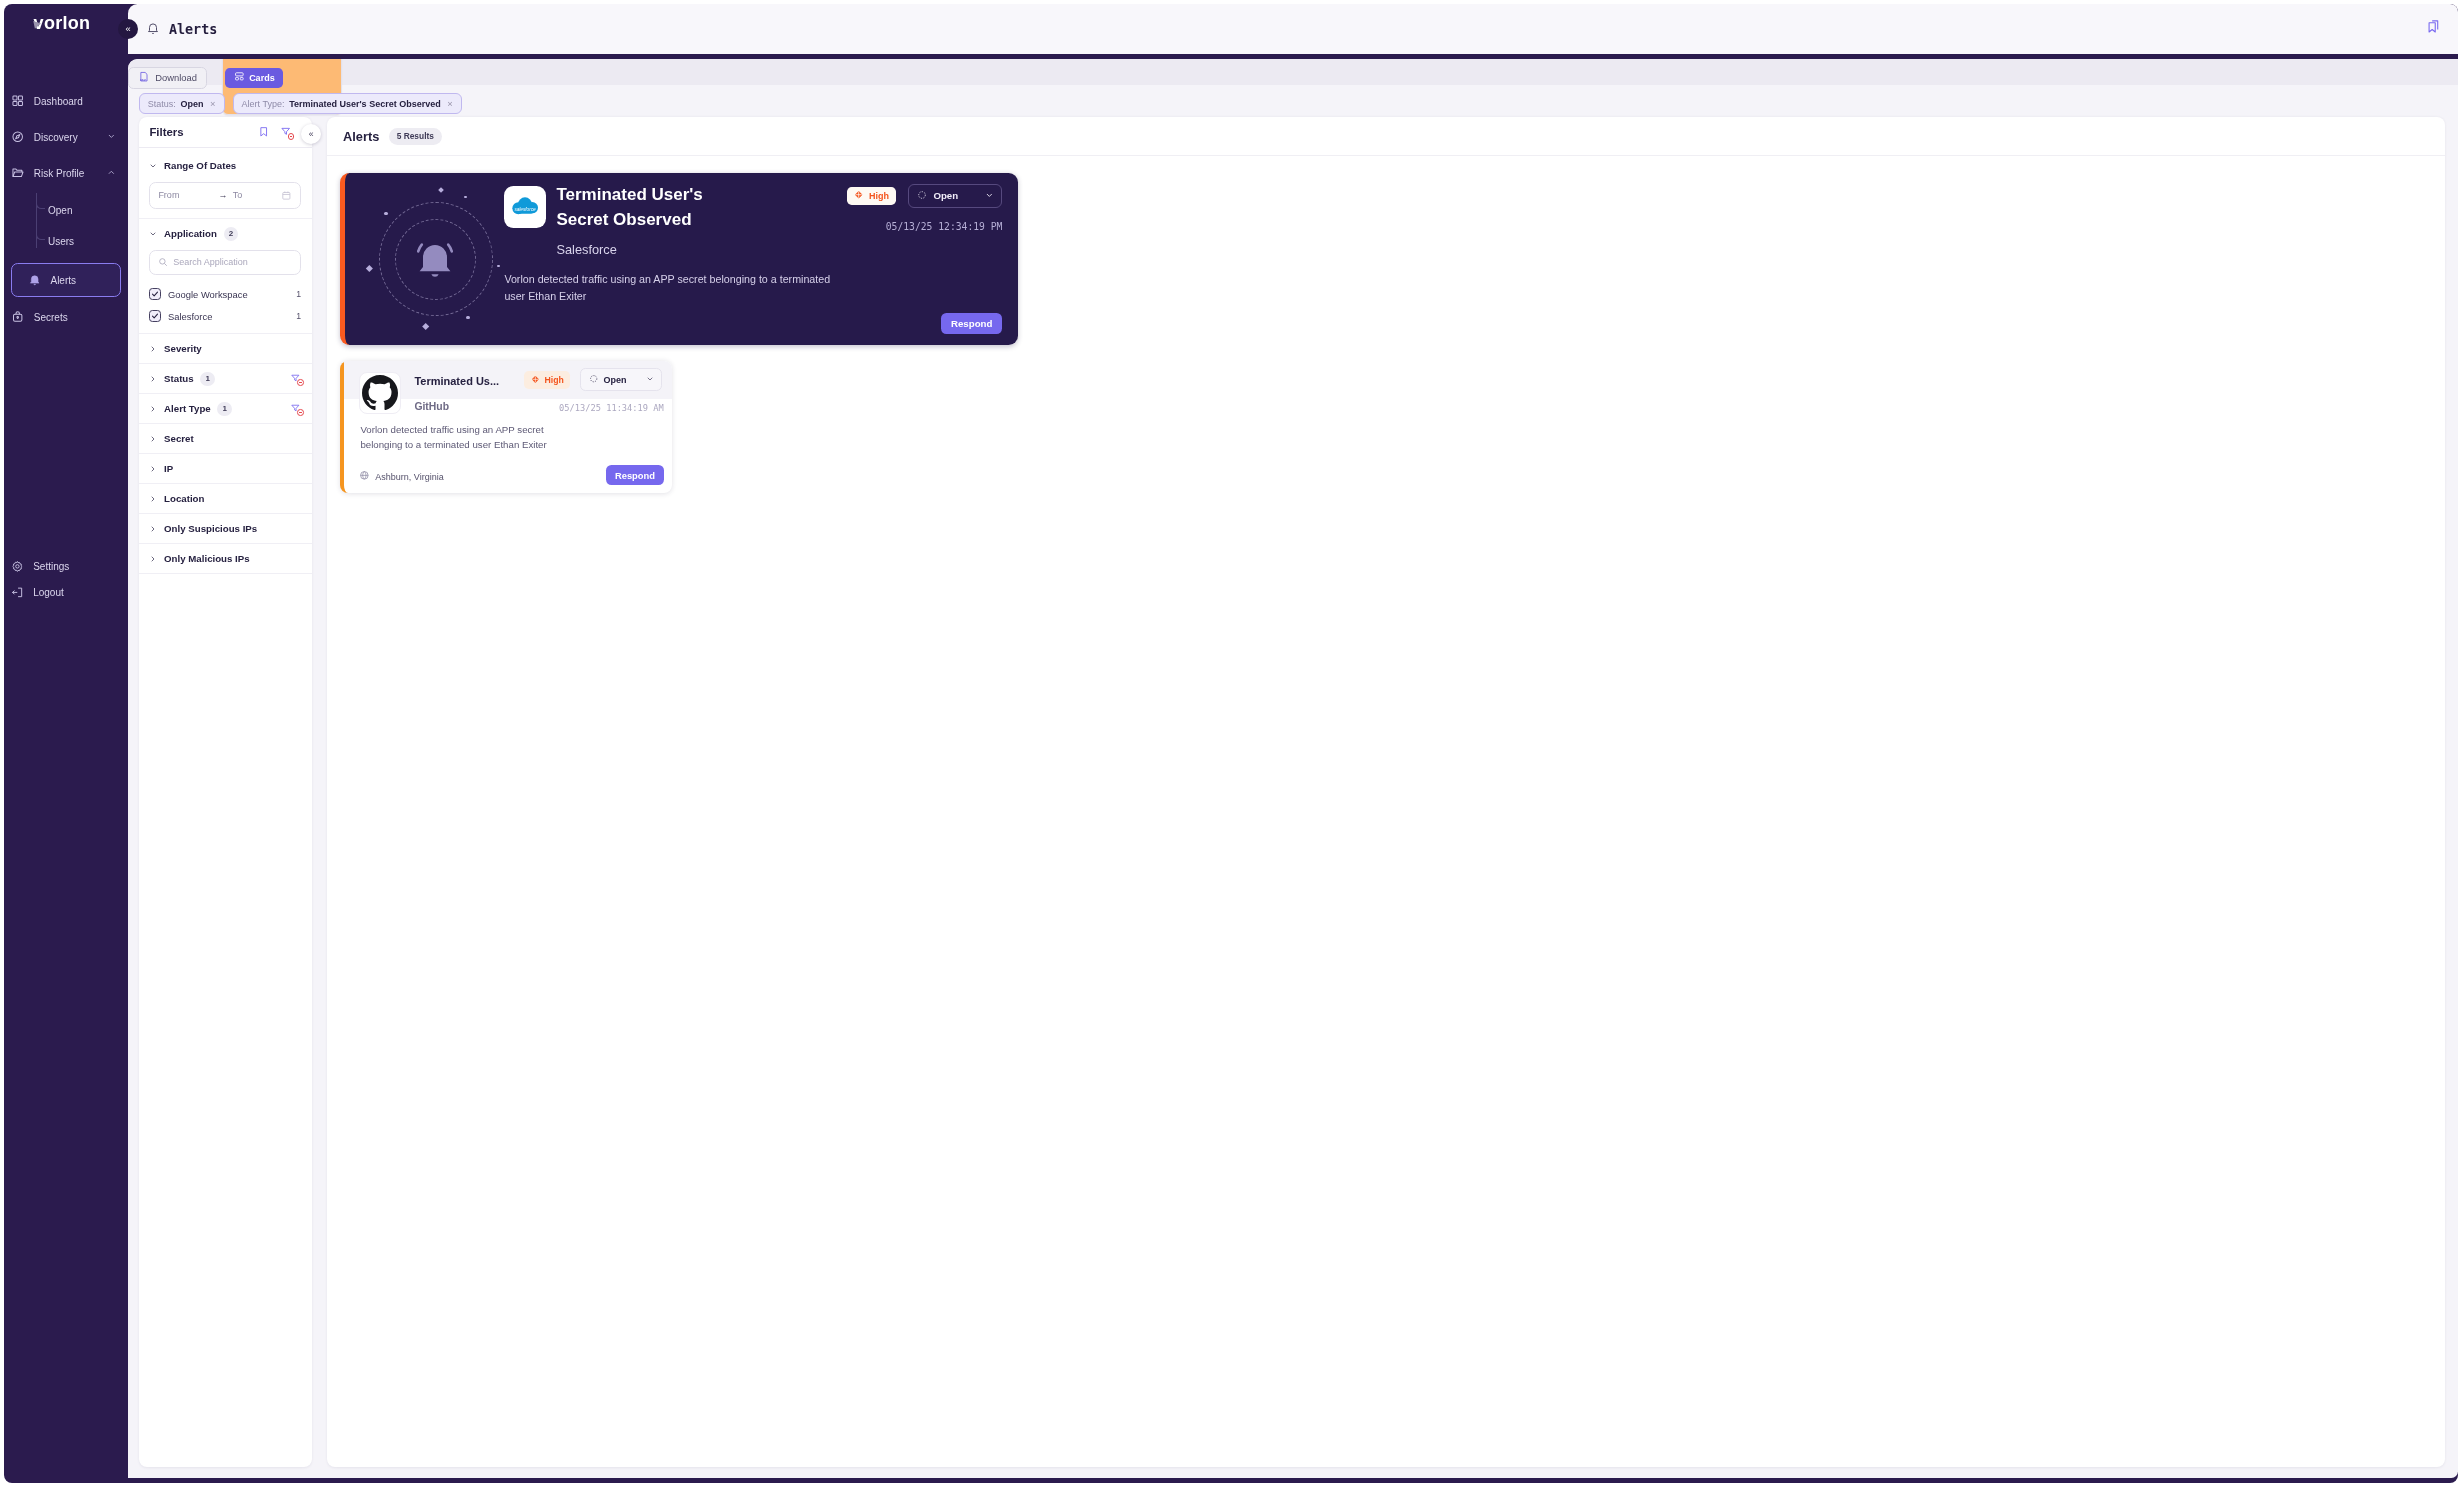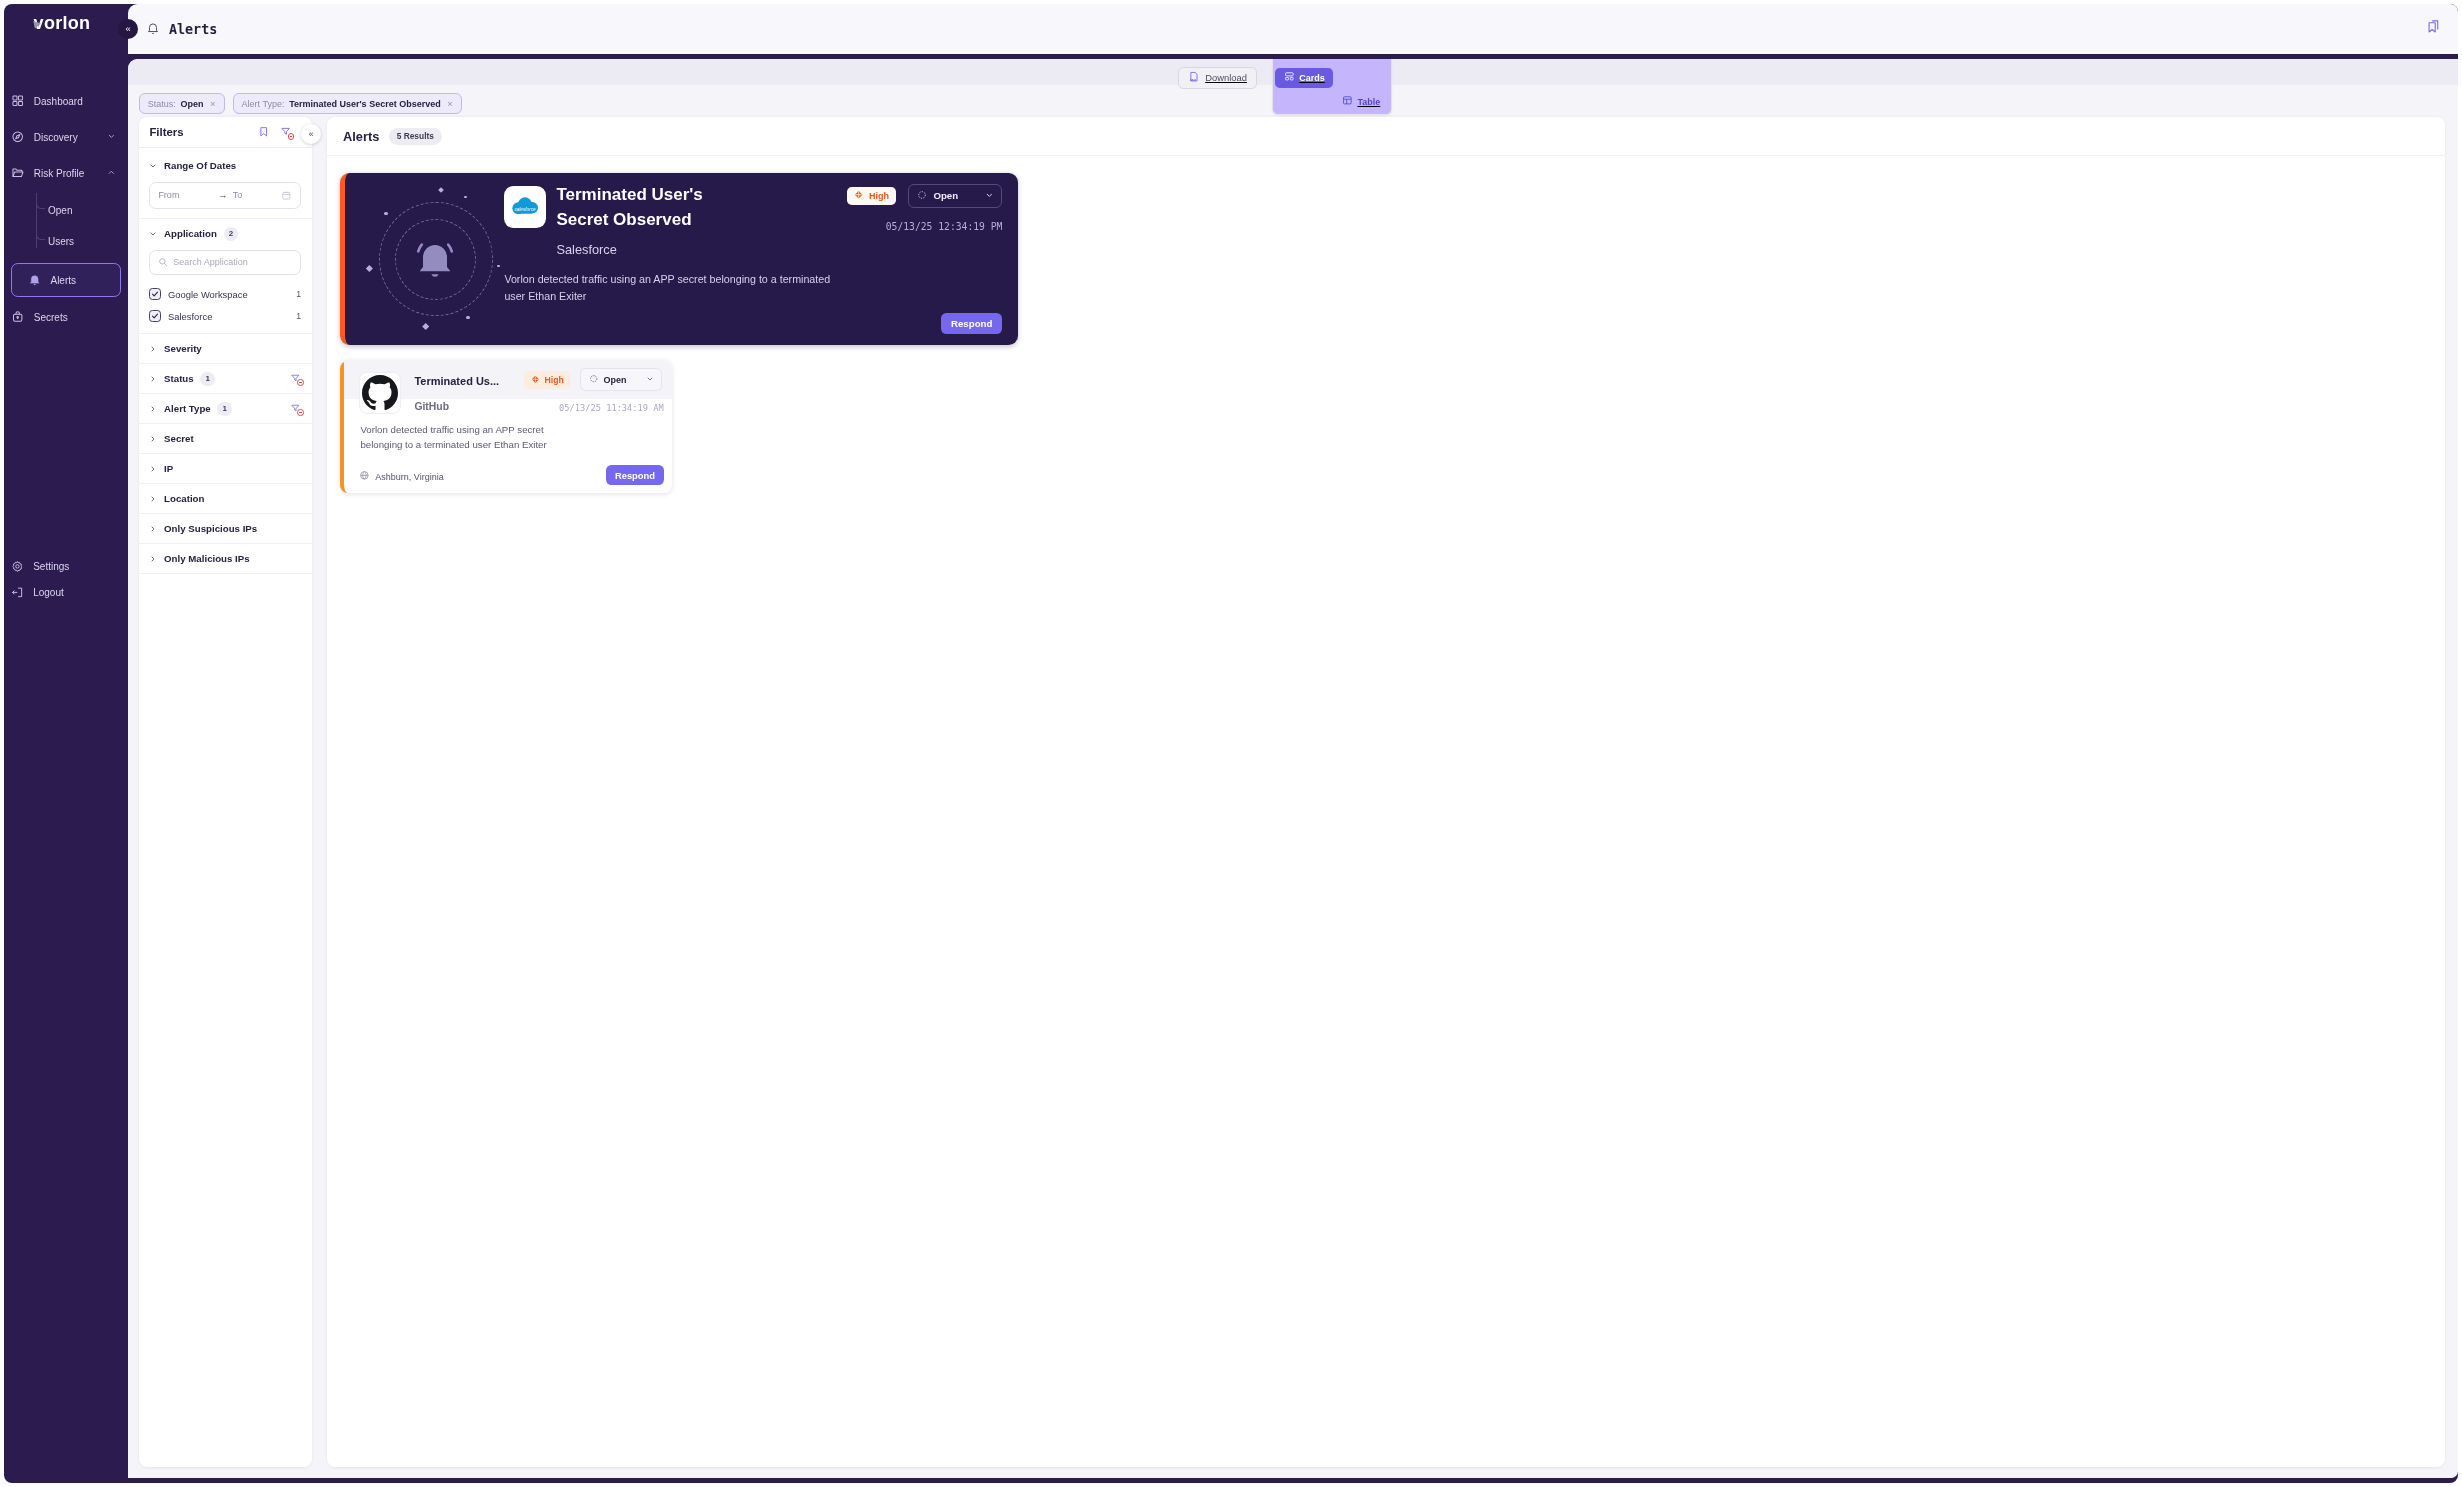--- a/index.html
+++ b/index.html
@@ -20,23 +20,23 @@
 
   
   .header { position:absolute; left:124px; right:0; top:0; height:50px; background:#F8F7FB; border-radius:9.4px 6.7px 0 0; }
   .collapse-btn { position:absolute; left:-10px; top:14.8px; width:20px; height:20px; border-radius:50%; background:#241741; color:#fff; font-size:9.4px; display:flex; align-items:center; justify-content:center; cursor:pointer; z-index:5; }
   .header-left { position:absolute; left:17.5px; top:0; height:100%; display:flex; align-items:center; gap:9.4px; }
   .header-title { font-family:"DejaVu Sans Mono", monospace; font-size:13.4px; font-weight:bold; color:#241D3D; }
   .header-bookmark { position:absolute; right:17.5px; top:14.8px; color:#7A6AF0; cursor:pointer; }
 
   
   .content { position:absolute; left:124px; right:0; top:55px; bottom:5.4px; background:#F5F4F9; border-radius:9.4px 0 6.7px 0; overflow:hidden; }
-  .toolbar { position:absolute; left:0; right:0; top:0; height:25.5px; background:#ECEAF2; border-radius:9.4px 0 0 0; display:flex; align-items:center; justify-content:center; gap:14.8px; padding-right:16px;text-decoration:underline; }
+  .toolbar { position:absolute; left:0; right:0; top:0; height:25.5px; background:#ECEAF2; border-radius:9.4px 0 0 0; display:flex; align-items:center; justify-content:flex-start; gap:14.8px; padding-right:16px; }
   .btn-download { display:flex; align-items:center; gap:5.4px; height:22px; padding:0 9.4px; background:#F1F0F5; border:0.7px solid #D8D6E2; border-radius:5.4px; font-size:9.4px; color:#4F4B66; cursor:pointer; margin-top:12px; }
-  .seg { display:flex; align-items:center; background:#c4b5fd; border:0.7px solid #E3E1EB; border-radius:6px; padding:2px; margin-top:12px; box-shadow:0 0.7px 1.3px rgba(40,30,80,.06); }
+  .seg { display:flex; align-items:center; background:#fdba74; border:0.7px solid #E3E1EB; border-radius:6px; padding:2px; margin-top:12px; box-shadow:0 0.7px 1.3px rgba(40,30,80,.06); }
   .seg-btn { display:flex; align-items:center; gap:4.7px; height:20px; padding:0 8.7px; border-radius:4.7px; font-size:9px; font-weight:bold; cursor:pointer; }
   .seg-active { background:#6A5AE0; color:#ffffff; }
   .seg-idle { color:#5347C8;margin-top:48px; }
 
   .chips { position:absolute; left:10.7px; top:34px; display:flex; gap:8px; }
   .chip { display:flex; align-items:center; gap:4.7px; height:21px; padding:0 8px; background:#ECEAFB; border:0.7px solid #C0B8EF; border-radius:6px; font-size:9px; }
   .chip-label { color:#8F8BA8; }
   .chip-value { color:#262140; font-weight:bold; }
   .chip-x { color:#9B97AE; font-size:9.4px; margin-left:2px; cursor:pointer; }
 

